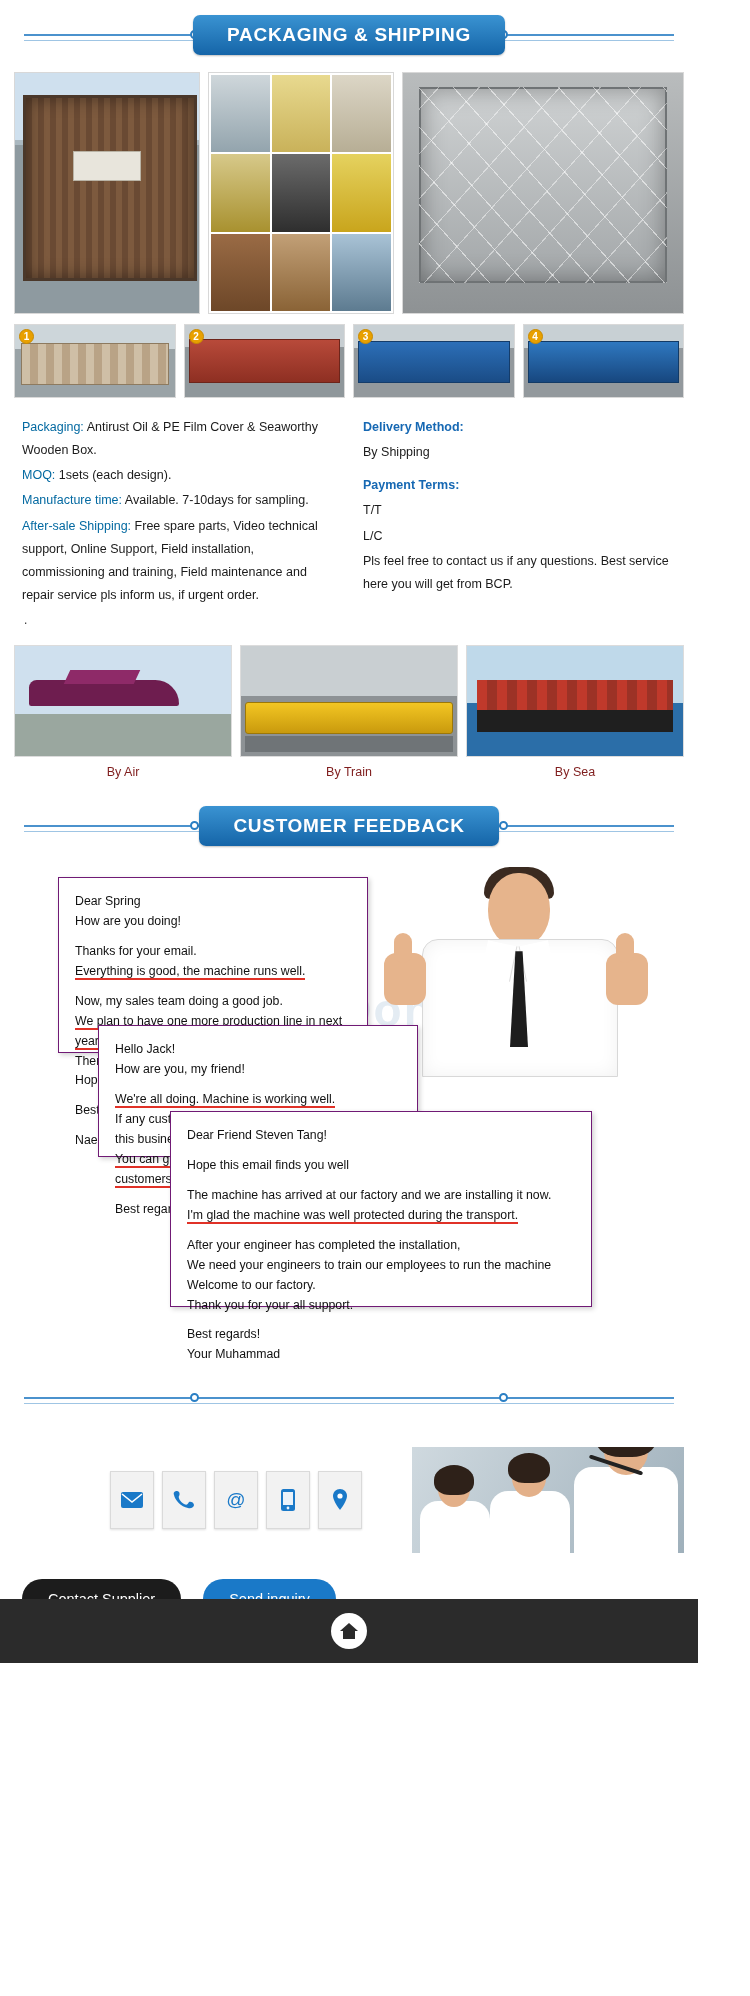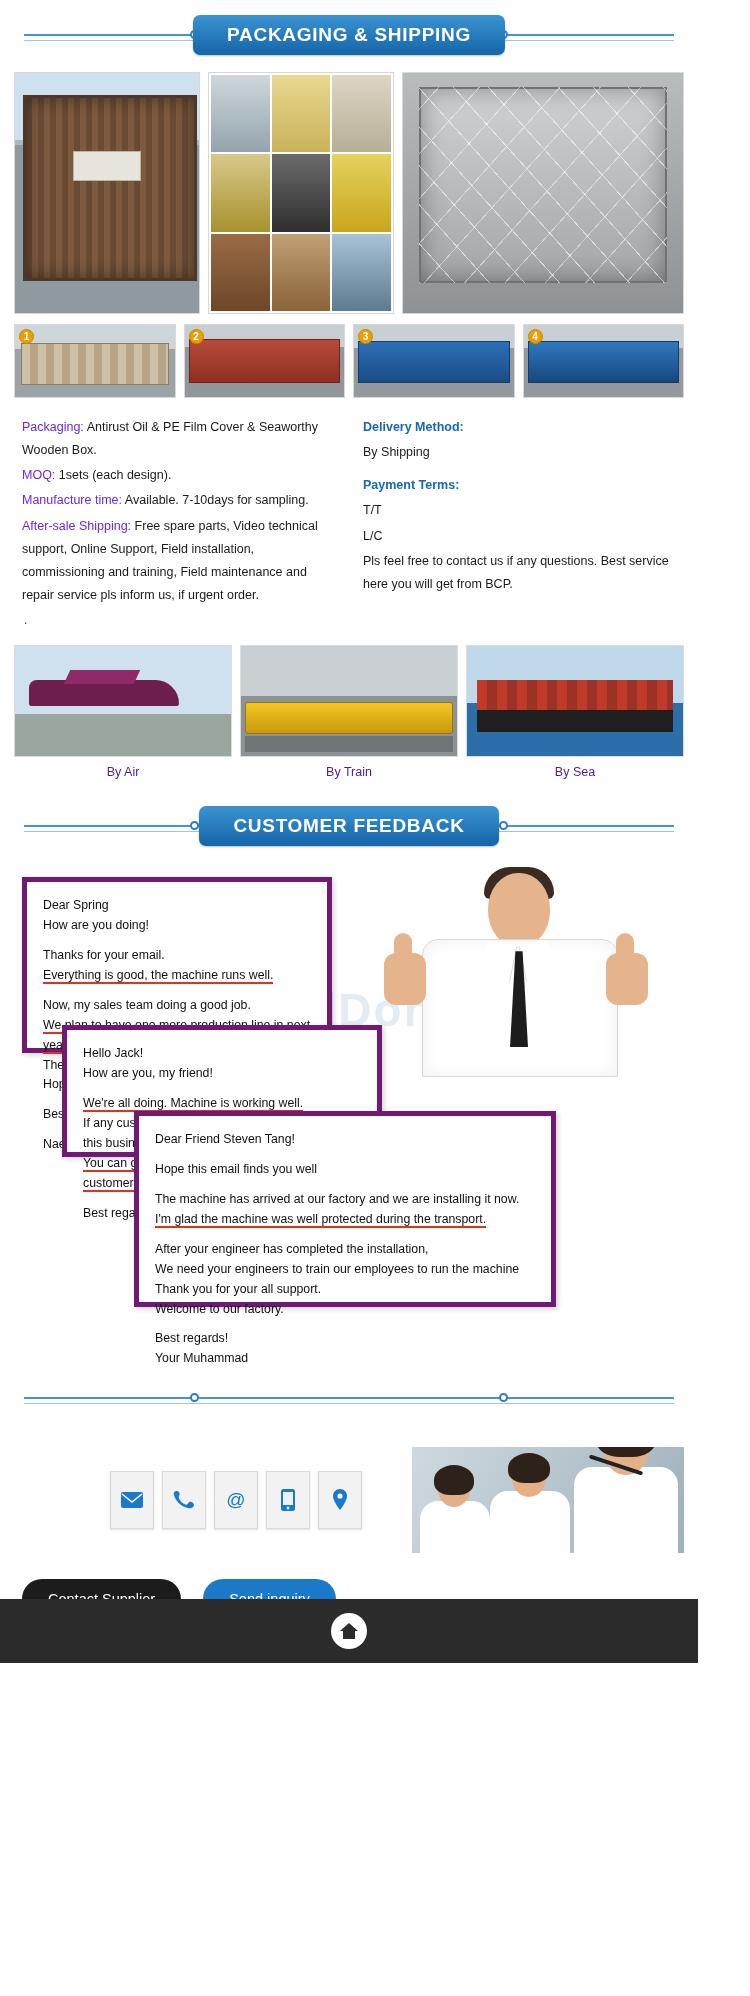--- a/index.html
+++ b/index.html
@@ -152,59 +152,60 @@
   .nc3 { background:linear-gradient(#c8d0d4 0 32%,#93999d 32% 100%); }
   .nc3::after{content:"";position:absolute;left:4px;top:16px;right:4px;height:40px;background:linear-gradient(#2c6fb8,#1a4c86);border:1px solid #143c6a;}
   .nc4 { background:linear-gradient(#c8d0d4 0 32%,#93999d 32% 100%); }
   .nc4::after{content:"";position:absolute;left:4px;top:16px;right:4px;height:40px;background:linear-gradient(#2f78c0,#17477f);border:1px solid #123a66;}
 
   
   .terms {
     display:flex; gap:28px; padding: 18px 22px 6px 22px;
   }
   .terms .col { flex:1 1 0; font-size:12.5px; line-height:1.85; color:#1b1b1b; }
-  .terms .k { color:#6d28d9; }
+  .terms .k { color:#0369a1; }
   .terms .k-strong { color:#1668b3; font-weight:bold; }
   .terms .blue-bold { color:#1668b3; font-weight:bold; }
   .terms p { margin:0 0 2px 0; }
   .terms .blockgap { height:8px; }
   .terms .tiny-dot { font-size:12px; color:#333; padding-left:2px; }
 
   
   .row-transport { display:flex; gap:8px; padding: 6px 14px 0 14px; }
   .tcell { flex:1 1 0; }
   .tphoto { position:relative; height:112px; border:1px solid #dcdcdc; overflow:hidden; }
   .t-air { background:linear-gradient(#cfe0ee 0 62%,#9aa79f 62% 100%); }
   .t-air::before{content:"";position:absolute;left:14px;top:34px;width:150px;height:26px;background:#6e1d4f;border-radius:13px 40px 4px 4px;}
   .t-air::after{content:"";position:absolute;left:52px;top:24px;width:70px;height:14px;background:#8e2a68;transform:skewX(-25deg);}
   .t-train { background:linear-gradient(#c9cfd2 0 45%,#8d9295 45% 100%); }
   .t-train::before{content:"";position:absolute;left:4px;top:56px;right:4px;height:30px;background:linear-gradient(#f3c623,#c99a0d);border:1px solid #9c7708;border-radius:3px;}
   .t-train::after{content:"";position:absolute;left:4px;bottom:4px;right:4px;height:16px;background:#6f7477;}
   .t-sea { background:linear-gradient(#bfd9ea 0 52%,#2b6ea8 52% 100%); }
   .t-sea::before{content:"";position:absolute;left:10px;top:34px;right:10px;height:30px;background:repeating-linear-gradient(90deg,#c0392b 0 10px,#9c3226 10px 20px);}
   .t-sea::after{content:"";position:absolute;left:10px;top:64px;right:10px;height:22px;background:#1f1f1f;}
-  .tlabel { text-align:center; font-size:12.5px; color:#4c1d95; padding:8px 0 2px 0; }
+  .tlabel { text-align:center; font-size:12.5px; color:#7f1d1d; padding:8px 0 2px 0; }
 
   
   .feedback { position:relative; height:500px; margin-top:4px; }
   .wm {
     position:absolute; left:0; right:0; top:120px;
     text-align:center; font-size:46px; font-weight:bold;
     color:rgba(130,170,200,.22); letter-spacing:2px;
     pointer-events:none; user-select:none;
   }
   .mail {
     position:absolute;
     background:#fff;
-    border:5px solid #701a75;
+    border:1px solid #701a75;
     box-shadow: 2px 2px 5px rgba(0,0,0,.18);
     font-size:12.3px;
     line-height:1.62;
     color:#111;
     padding:14px 16px;
+    margin-left:36px;
   }
   .mail .u { border-bottom:2px solid #e03127; display:inline; }
   .mail .gap { height:10px; }
   .m1 { left:22px; top:14px; width:310px; height:176px; z-index:2; }
   .m2 { left:62px; top:162px; width:320px; height:132px; z-index:3; }
   .m3 { left:134px; top:248px; width:422px; height:196px; z-index:4; }
   .person {
     position:absolute; right:12px; top:4px; width:330px; height:210px; z-index:1;
   }
   .person .head { position:absolute; left:132px; top:6px; width:62px; height:74px; background:#e6b48c; border-radius:30px/36px; }
@@ -412,22 +413,22 @@
     <div class="mail m3">
       <div>Dear Friend Steven Tang!</div>
       <div class="gap"></div>
       <div>Hope this email finds you well</div>
       <div class="gap"></div>
       <div>The machine has arrived at our factory and we are installing it now.</div>
       <div><span class="u">I'm glad the machine was well protected during the transport.</span></div>
       <div class="gap"></div>
       <div>After your engineer has completed the installation,</div>
       <div>We need your engineers to train our employees to run the machine</div>
+      <div>Welcome to our factory.</div>
       <div>Thank you for your all support.</div>
-      <div>Welcome to our factory.</div>
       <div class="gap"></div>
       <div>Best regards!</div>
       <div>Your Muhammad</div>
     </div>
   </div>
 
   <div class="section-banner">
     <div class="rule"></div>
     <div class="rule2"></div>
     <div class="dot l"></div>

